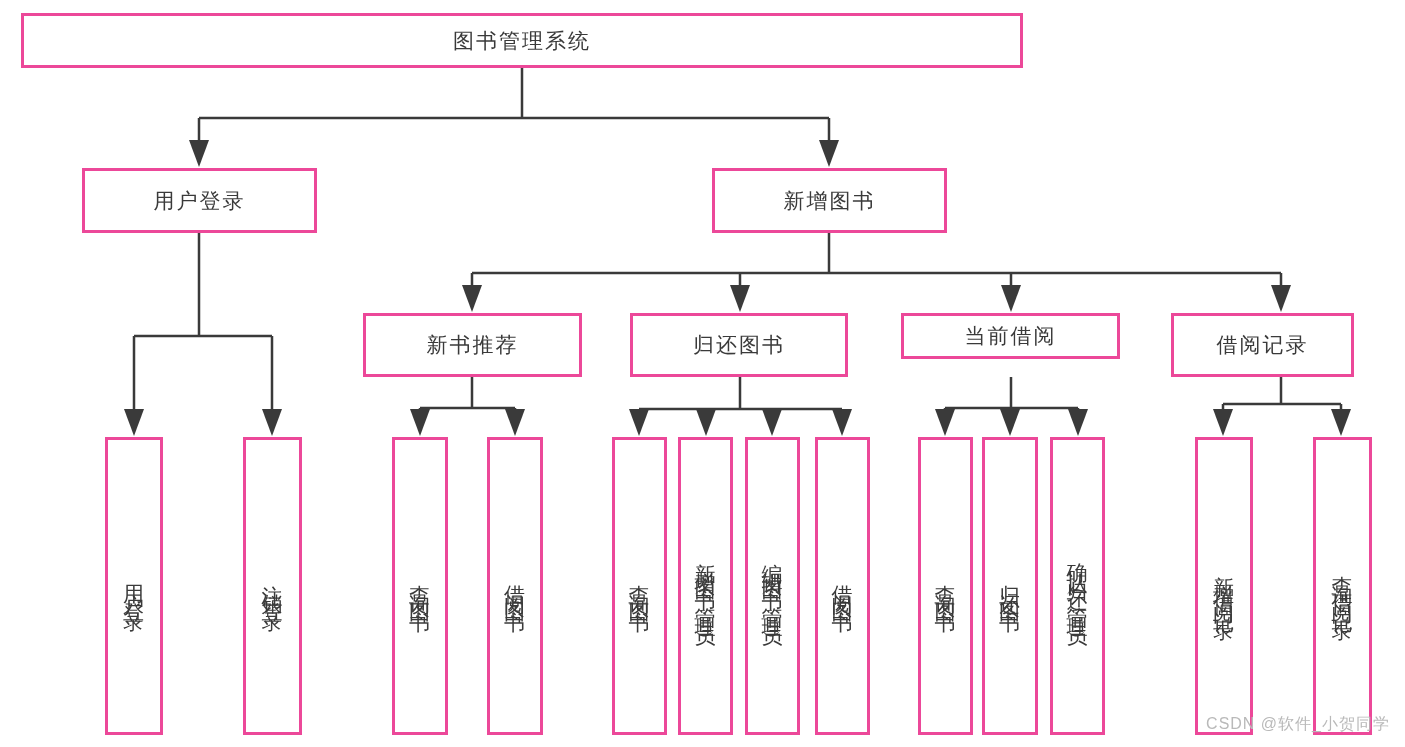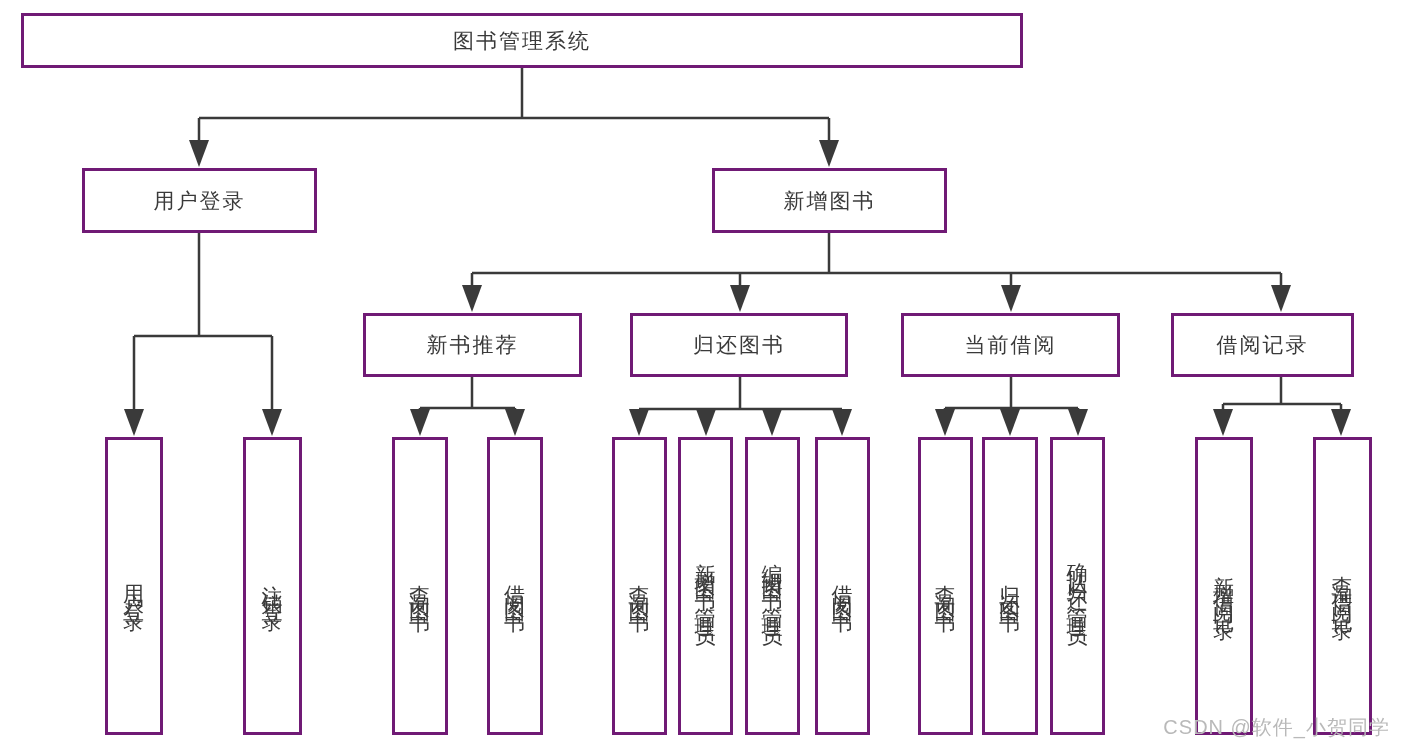--- a/index.html
+++ b/index.html
@@ -13,42 +13,42 @@
     overflow: hidden;
   }
   #connectors {
     position: absolute;
     left: 0; top: 0;
     width: 1405px; height: 747px;
   }
   .node {
     position: absolute;
     box-sizing: border-box;
-    border: 3px solid #701a75;
+    border: 3px solid #ec4899;
     background: #ffffff;
     display: flex;
     align-items: center;
     justify-content: center;
     text-align: center;
     font-size: 21px;
     letter-spacing: 2px;
     color: #3a3a3a;
   }
   .node.leaf {
     writing-mode: vertical-rl;
     text-orientation: mixed;
     letter-spacing: 9px;
     line-height: 1;
     font-size: 21px;
   }
   .watermark {
     position: absolute;
     right: 15px;
     top: 714px;
-    font-size: 20px;
+    font-size: 16px;
     letter-spacing: 1px;
     color: #b9b9b9;
     white-space: nowrap;
   }
 </style>
 </head>
 <body>
 
 <div id="stage">
 
@@ -99,21 +99,21 @@
     </g>
   </svg>
 
   <div class="node" style="left:21px; top:13px; width:1002px; height:55px;">图书管理系统</div>
 
   <div class="node" style="left:82px; top:168px; width:235px; height:65px;">用户登录</div>
   <div class="node" style="left:712px; top:168px; width:235px; height:65px;">新增图书</div>
 
   <div class="node" style="left:363px; top:313px; width:219px; height:64px;">新书推荐</div>
   <div class="node" style="left:630px; top:313px; width:218px; height:64px;">归还图书</div>
-  <div class="node" style="left:901px; top:313px; width:219px; height:64px;">当前借阅</div>
+  <div class="node" style="left:901px; top:313px; width:219px; height:46px;">当前借阅</div>
   <div class="node" style="left:1171px; top:313px; width:183px; height:64px;">借阅记录</div>
 
   <div class="node leaf" style="left:105px; top:437px; width:58px; height:298px;">用户登录</div>
   <div class="node leaf" style="left:243px; top:437px; width:59px; height:298px;">注销登录</div>
 
   <div class="node leaf" style="left:392px; top:437px; width:56px; height:298px;">查询图书</div>
   <div class="node leaf" style="left:487px; top:437px; width:56px; height:298px;">借阅图书</div>
 
   <div class="node leaf" style="left:612px; top:437px; width:55px; height:298px;">查询图书</div>
   <div class="node leaf" style="left:678px; top:437px; width:55px; height:298px;">新增图书（管理员）</div>

